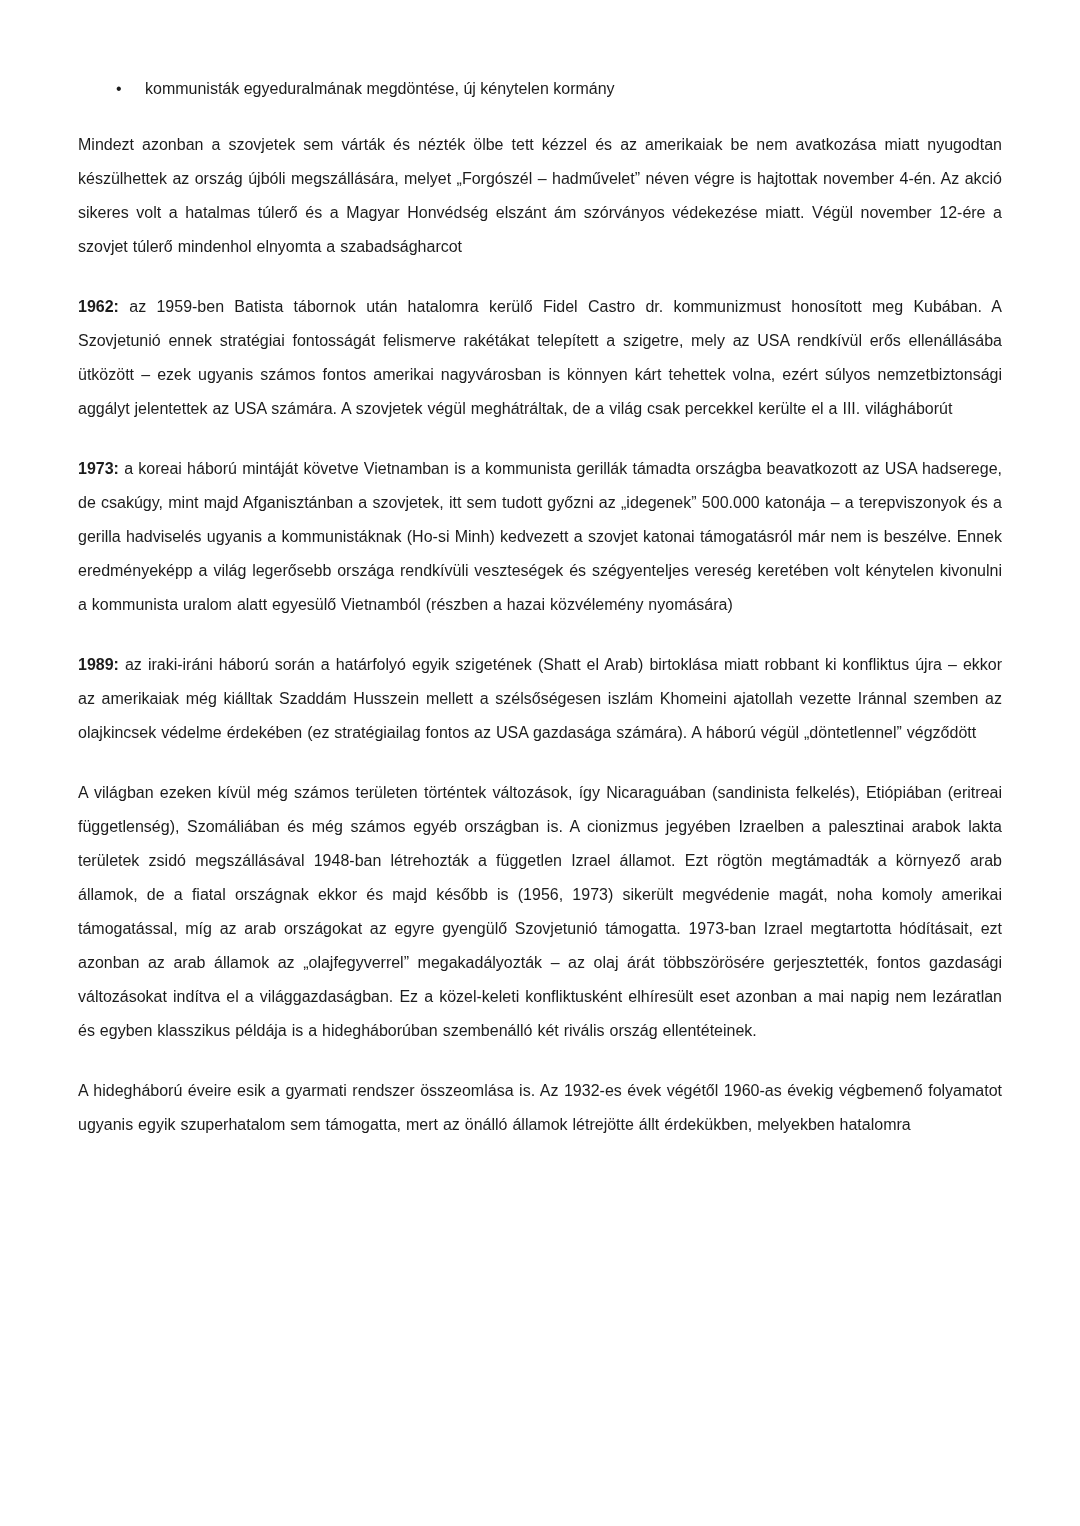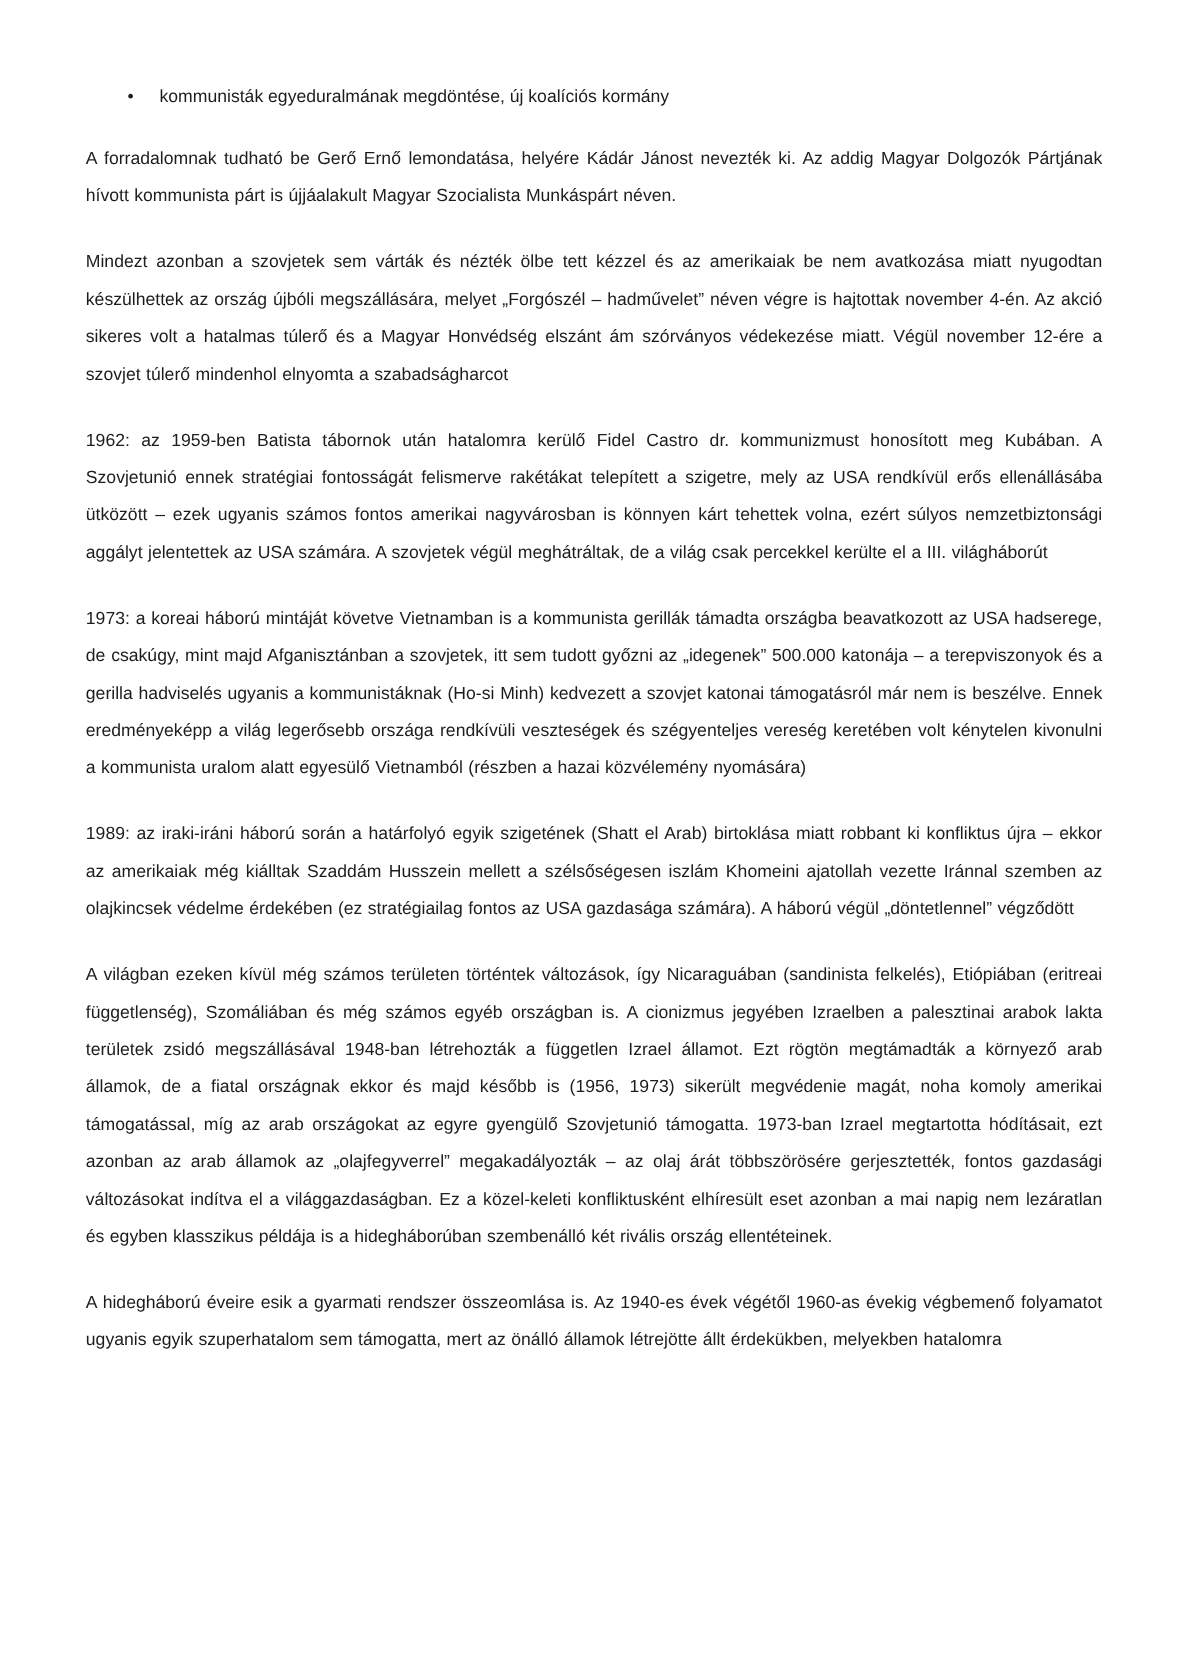--- a/index.html
+++ b/index.html
@@ -36,42 +36,41 @@
       line-height: 34px;
     }
     .para {
       margin: 0 0 26px 0;
       font-size: 16px;
       line-height: 34px;
       text-align: justify;
       word-spacing: 0.5px;
     }
     .para .year {
-      font-weight: normal;
+      font-weight: bold;
     }
   </style>
 </head>
 <body>
 
 <div class="page">
 
   <div class="bullet-row">
     <span class="bullet-marker">•</span>
-    <span>kommunisták egyeduralmának megdöntése, új koalíciós kormány</span>
+    <span>kommunisták egyeduralmának megdöntése, új kénytelen kormány</span>
   </div>
 
-  <p class="para"><b class="year"></b><span>A forradalomnak tudható be Gerő Ernő lemondatása, helyére Kádár Jánost nevezték ki. Az addig Magyar Dolgozók Pártjának hívott kommunista párt is újjáalakult Magyar Szocialista Munkáspárt néven.</span></p>
 
   <p class="para"><b class="year"></b><span>Mindezt azonban a szovjetek sem várták és nézték ölbe tett kézzel és az amerikaiak be nem avatkozása miatt nyugodtan készülhettek az ország újbóli megszállására, melyet „Forgószél – hadművelet” néven végre is hajtottak november 4-én. Az akció sikeres volt a hatalmas túlerő és a Magyar Honvédség elszánt ám szórványos védekezése miatt. Végül november 12-ére a szovjet túlerő mindenhol elnyomta a szabadságharcot</span></p>
 
   <p class="para"><b class="year">1962:</b><span> az 1959-ben Batista tábornok után hatalomra kerülő Fidel Castro dr. kommunizmust honosított meg Kubában. A Szovjetunió ennek stratégiai fontosságát felismerve rakétákat telepített a szigetre, mely az USA rendkívül erős ellenállásába ütközött – ezek ugyanis számos fontos amerikai nagyvárosban is könnyen kárt tehettek volna, ezért súlyos nemzetbiztonsági aggályt jelentettek az USA számára. A szovjetek végül meghátráltak, de a világ csak percekkel kerülte el a III. világháborút</span></p>
 
 
   <p class="para"><b class="year">1973:</b><span> a koreai háború mintáját követve Vietnamban is a kommunista gerillák támadta országba beavatkozott az USA hadserege, de csakúgy, mint majd Afganisztánban a szovjetek, itt sem tudott győzni az „idegenek” 500.000 katonája – a terepviszonyok és a gerilla hadviselés ugyanis a kommunistáknak (Ho-si Minh) kedvezett a szovjet katonai támogatásról már nem is beszélve. Ennek eredményeképp a világ legerősebb országa rendkívüli veszteségek és szégyenteljes vereség keretében volt kénytelen kivonulni a kommunista uralom alatt egyesülő Vietnamból (részben a hazai közvélemény nyomására)</span></p>
 
 
   <p class="para"><b class="year">1989:</b><span> az iraki-iráni háború során a határfolyó egyik szigetének (Shatt el Arab) birtoklása miatt robbant ki konfliktus újra – ekkor az amerikaiak még kiálltak Szaddám Husszein mellett a szélsőségesen iszlám Khomeini ajatollah vezette Iránnal szemben az olajkincsek védelme érdekében (ez stratégiailag fontos az USA gazdasága számára). A háború végül „döntetlennel” végződött</span></p>
 
   <p class="para"><b class="year"></b><span>A világban ezeken kívül még számos területen történtek változások, így Nicaraguában (sandinista felkelés), Etiópiában (eritreai függetlenség), Szomáliában és még számos egyéb országban is. A cionizmus jegyében Izraelben a palesztinai arabok lakta területek zsidó megszállásával 1948-ban létrehozták a független Izrael államot. Ezt rögtön megtámadták a környező arab államok, de a fiatal országnak ekkor és majd később is (1956, 1973) sikerült megvédenie magát, noha komoly amerikai támogatással, míg az arab országokat az egyre gyengülő Szovjetunió támogatta.  1973-ban Izrael megtartotta hódításait, ezt azonban az arab államok az „olajfegyverrel” megakadályozták – az olaj árát többszörösére gerjesztették, fontos gazdasági változásokat indítva el a világgazdaságban. Ez a közel-keleti konfliktusként elhíresült eset azonban a mai napig nem lezáratlan és egyben klasszikus példája is a hidegháborúban szembenálló két rivális ország ellentéteinek.</span></p>
 
-  <p class="para"><b class="year"></b><span>A hidegháború éveire esik a gyarmati rendszer összeomlása is. Az 1940-es évek végétől 1960-as évekig végbemenő folyamatot ugyanis egyik szuperhatalom sem támogatta, mert az önálló államok létrejötte állt érdekükben, melyekben hatalomra</span></p>
+  <p class="para"><b class="year"></b><span>A hidegháború éveire esik a gyarmati rendszer összeomlása is. Az 1932-es évek végétől 1960-as évekig végbemenő folyamatot ugyanis egyik szuperhatalom sem támogatta, mert az önálló államok létrejötte állt érdekükben, melyekben hatalomra</span></p>
 
 </div>
 
 </body></html>

